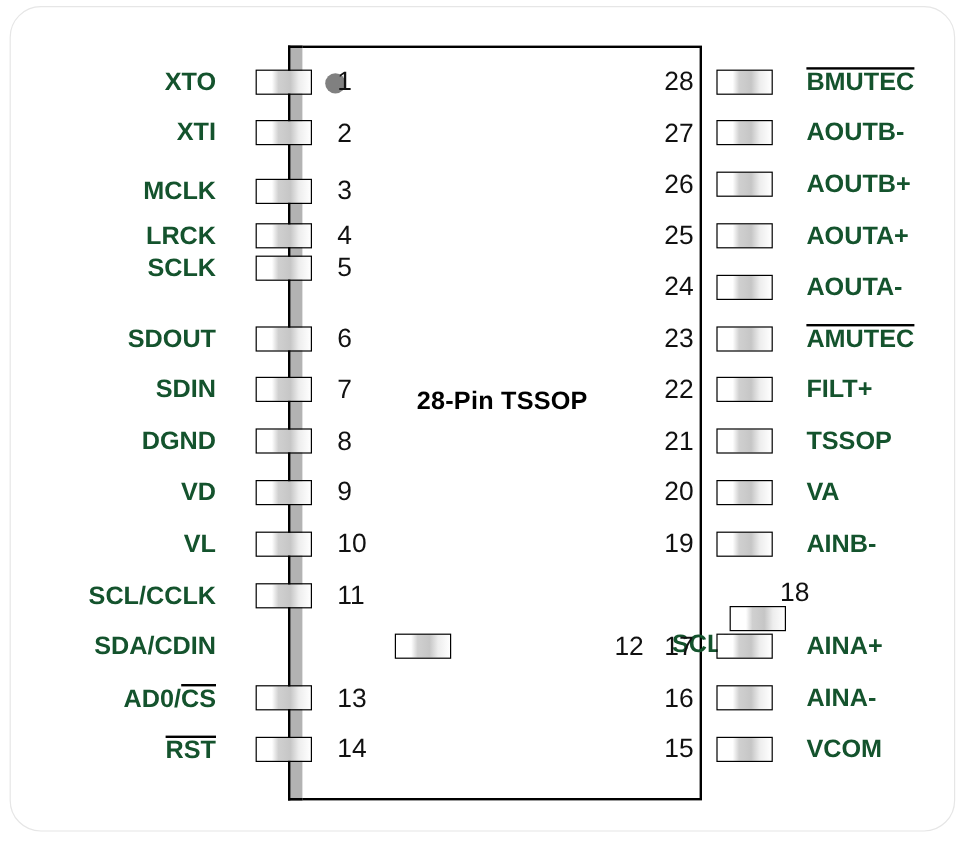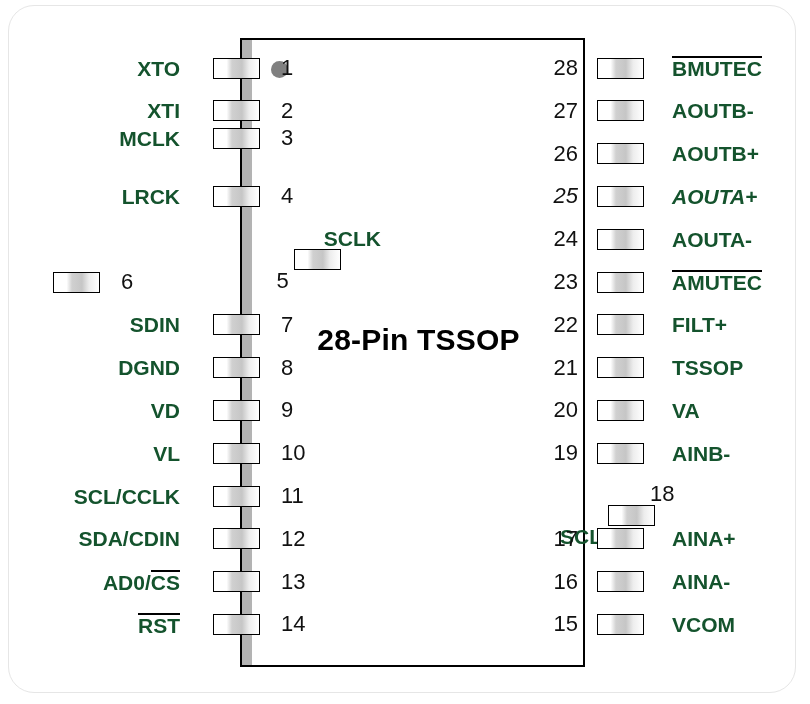--- a/index.html
+++ b/index.html
@@ -59,21 +59,21 @@
     height: 17px;
     border-radius: 50%;
     background: #808080;
   }
   #chip-label {
     position: absolute;
     left: 252px;
     top: 323px;
     width: 333px;
     text-align: center;
-    font-size: 30px;
+    font-size: 21px;
     font-weight: bold;
     color: #000;
     letter-spacing: .2px;
   }
 
   
   .pin-row {
     position: absolute;
     height: 26px;
     display: flex;
@@ -137,36 +137,37 @@
 <div class="pin-row left" style="top: 55px;">
       <div class="pin-label">XTO</div>
       <div class="lead"></div>
       <div class="pin-num">1</div>
     </div>
     <div class="pin-row left" style="top: 97.8px;">
       <div class="pin-label">XTI</div>
       <div class="lead"></div>
       <div class="pin-num">2</div>
     </div>
-    <div class="pin-row left" style="top: 125px;">
+    <div class="pin-row left" style="top: 146px;">
       <div class="pin-label">MCLK</div>
       <div class="lead"></div>
       <div class="pin-num">3</div>
     </div>
     <div class="pin-row left" style="top: 183.4px;">
       <div class="pin-label">LRCK</div>
       <div class="lead"></div>
       <div class="pin-num">4</div>
     </div>
-    <div class="pin-row left" style="top: 228px; flex-direction: column;">
+    <div class="pin-row left" style="top: 210px;">
       <div class="pin-label">SCLK</div>
       <div class="lead"></div>
       <div class="pin-num">5</div>
     </div>
     <div class="pin-row left" style="top: 269px;">
+      <div class="pin-label">SDOUT</div>
       <div class="lead"></div>
       <div class="pin-num">6</div>
     </div>
     <div class="pin-row left" style="top: 311.8px;">
       <div class="pin-label">SDIN</div>
       <div class="lead"></div>
       <div class="pin-num">7</div>
     </div>
     <div class="pin-row left" style="top: 354.6px;">
       <div class="pin-label">DGND</div>
@@ -181,21 +182,21 @@
     <div class="pin-row left" style="top: 440.2px;">
       <div class="pin-label">VL</div>
       <div class="lead"></div>
       <div class="pin-num">10</div>
     </div>
     <div class="pin-row left" style="top: 483px;">
       <div class="pin-label">SCL/CCLK</div>
       <div class="lead"></div>
       <div class="pin-num">11</div>
     </div>
-    <div class="pin-row left" style="top: 525.8px;">
+    <div class="pin-row left" style="top: 525.8px; justify-content: space-between;">
       <div class="pin-label">SDA/CDIN</div>
       <div class="lead"></div>
       <div class="pin-num">12</div>
     </div>
     <div class="pin-row left" style="top: 568.6px;">
       <div class="pin-label">AD0/<span class="ovl">CS</span></div>
       <div class="lead"></div>
       <div class="pin-num">13</div>
     </div>
     <div class="pin-row left" style="top: 611.4px;">
@@ -211,21 +212,21 @@
     <div class="pin-row right" style="top: 97.8px;">
       <div class="pin-num">27</div>
       <div class="lead"></div>
       <div class="pin-label">AOUTB-</div>
     </div>
     <div class="pin-row right" style="top: 140.6px;">
       <div class="pin-num">26</div>
       <div class="lead"></div>
       <div class="pin-label">AOUTB+</div>
     </div>
-    <div class="pin-row right" style="top: 183.4px; font-style: italic;">
+    <div class="pin-row right" style="top: 183.4px;">
       <div class="pin-num">25</div>
       <div class="lead"></div>
       <div class="pin-label">AOUTA+</div>
     </div>
     <div class="pin-row right" style="top: 226.2px;">
       <div class="pin-num">24</div>
       <div class="lead"></div>
       <div class="pin-label">AOUTA-</div>
     </div>
     <div class="pin-row right" style="top: 269px;">

